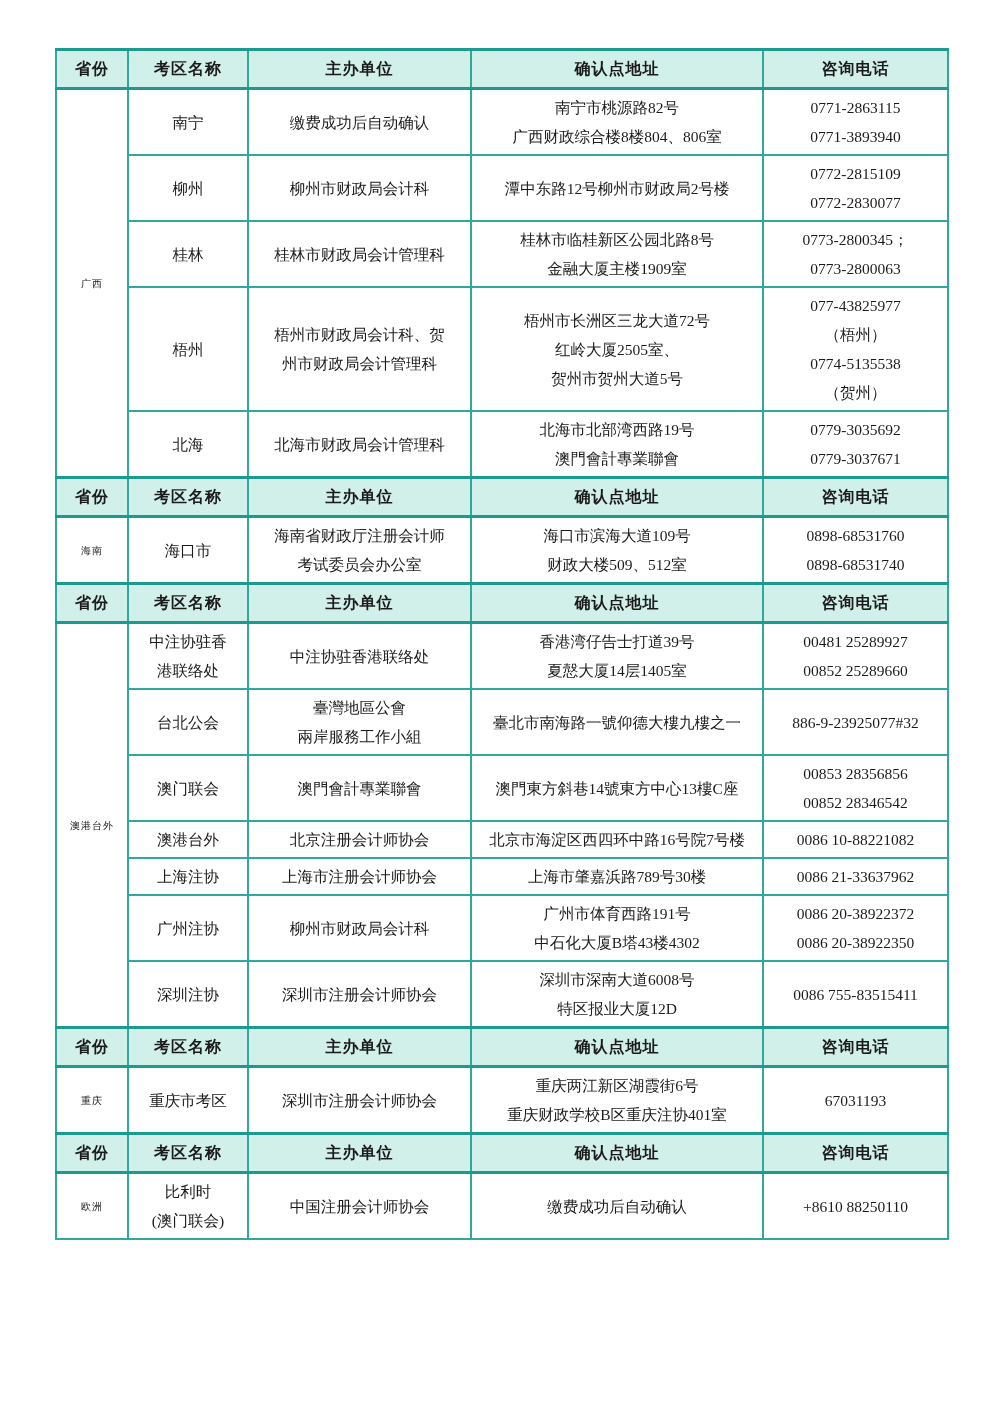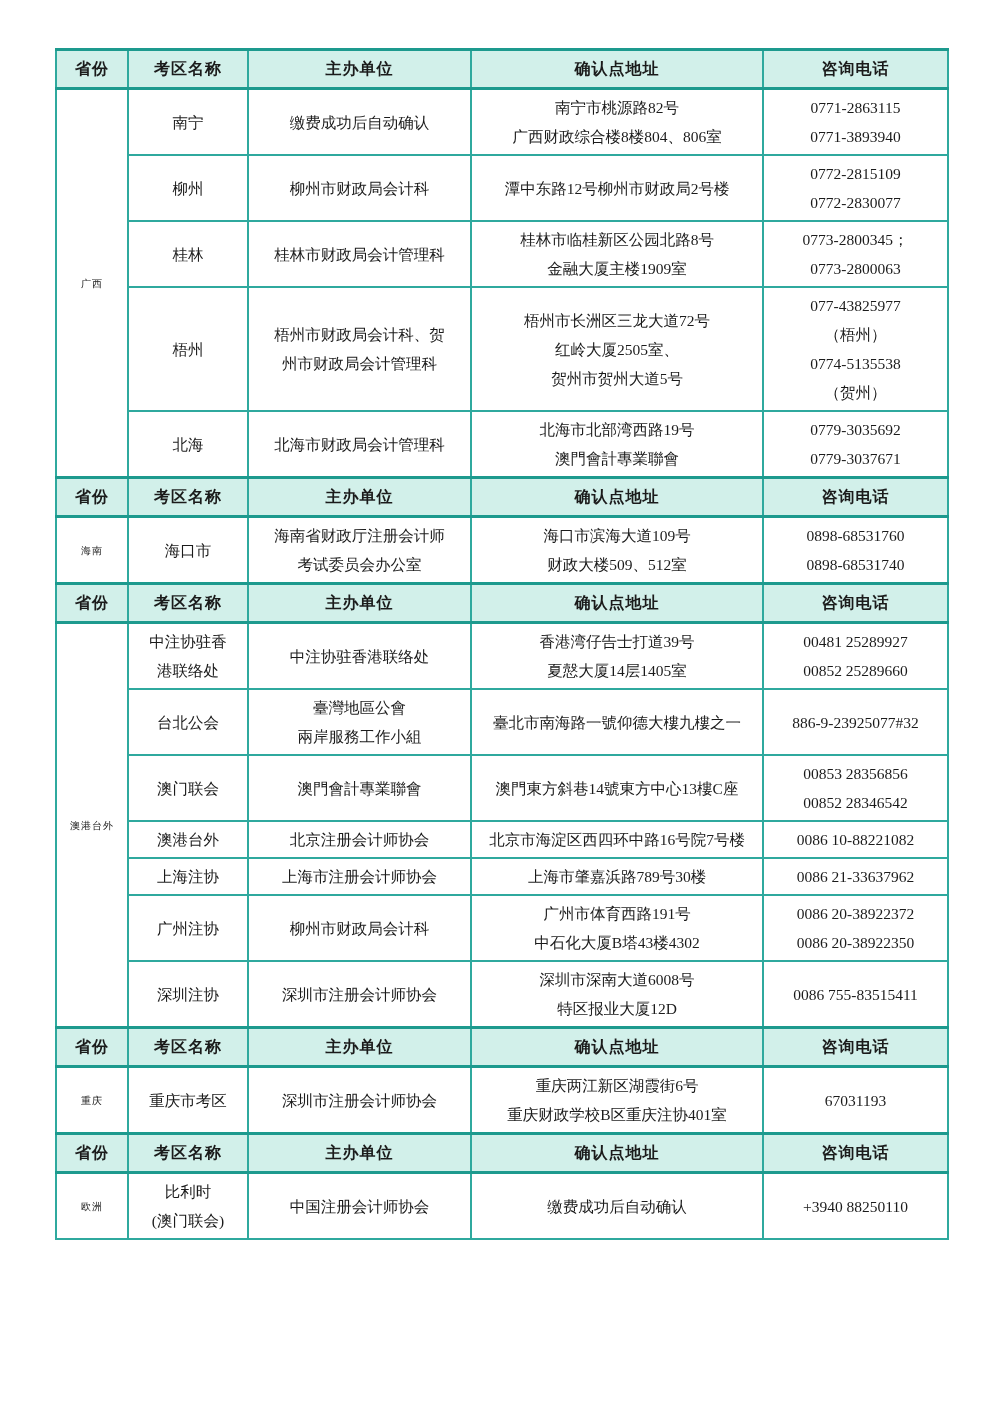--- a/index.html
+++ b/index.html
@@ -327,18 +327,18 @@
             <div class="line">比利时</div>
             <div class="line">(澳门联会)</div>
           </td>
           <td>
             <div class="line">中国注册会计师协会</div>
           </td>
           <td>
             <div class="line">缴费成功后自动确认</div>
           </td>
           <td>
-            <div class="line">+3940 88250110</div>
+            <div class="line">+8610 88250110</div>
           </td>
         </tr>
       </tbody>
   </table>
 </div>
 
 </body></html>

